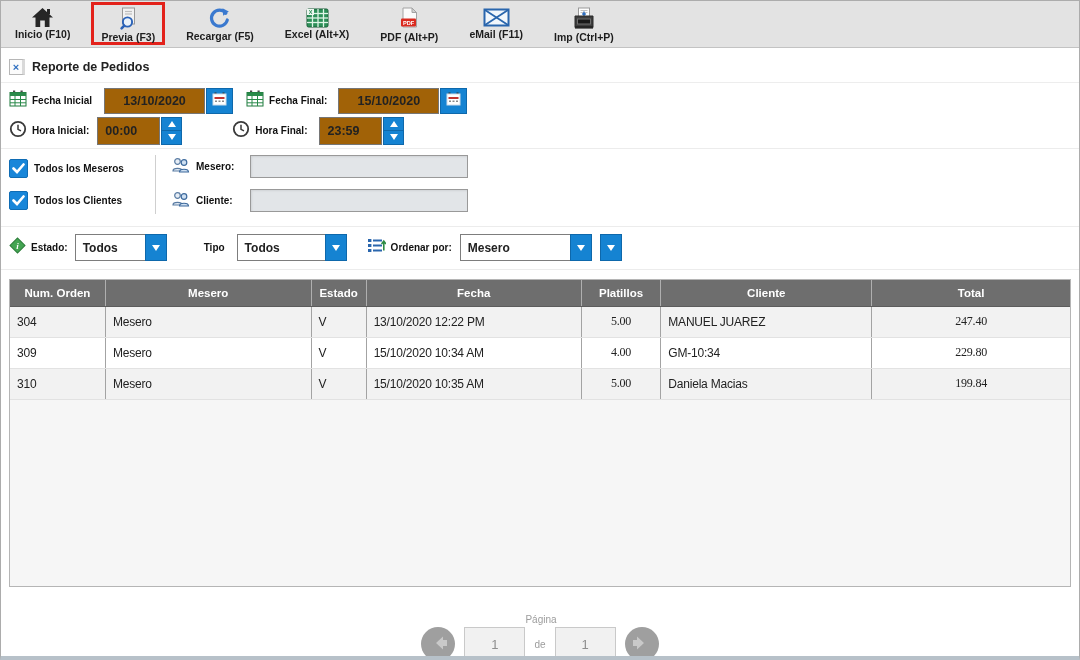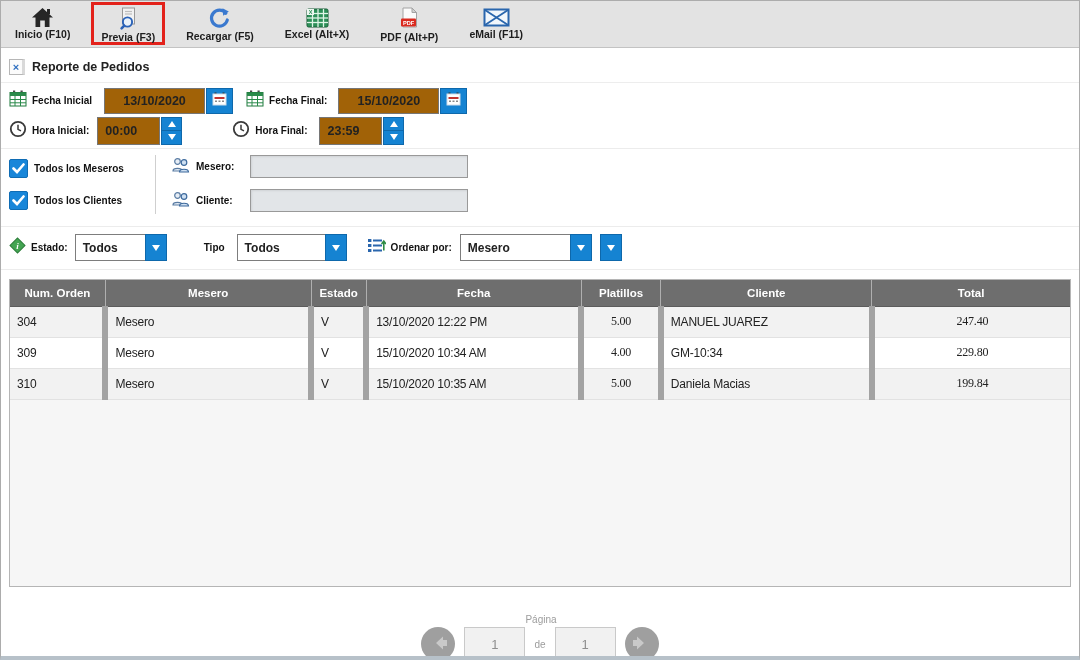--- a/index.html
+++ b/index.html
@@ -62,21 +62,21 @@
              padding:0 7px; font-size:12px; font-weight:bold; color:#222; }
   .dd-btn{ width:22px; }
   .tri-dd{ width:0; height:0; border-left:4.5px solid transparent; border-right:4.5px solid transparent; border-top:6px solid #fff; }
   .w-estado{ width:70px; } .w-tipo{ width:88px; } .w-orden{ width:110px; }
   
   .tbl-wrap{ margin:9px 8px 0; height:308px; border:1px solid #b5b5b5; background:#f6f6f6; overflow:hidden; }
   table{ width:100%; border-collapse:collapse; table-layout:fixed; }
   th{ background:#6e6e6e; color:#fff; font-size:11.5px; font-weight:bold; height:26px;
       border-right:1px solid rgba(255,255,255,.45); border-bottom:1px solid #5c5c5c; }
   th:last-child{ border-right:none; }
-  td{ font-size:12px; color:#222; height:31px; padding:0 7px; border-right:6px solid #a3a3a3;
+  td{ font-size:12px; color:#222; height:31px; padding:0 7px; border-right:1px solid #a3a3a3;
       border-bottom:1px solid #e2e2e2; overflow:hidden; white-space:nowrap; letter-spacing:-0.2px; }
   td:last-child{ border-right:none; }
   tr.alt td{ background:#f2f2f2; }
   tr.plain td{ background:#ffffff; }
   td.num{ text-align:center;font-family:Liberation Serif, serif; }
   
   .pager{ margin-top:27px; display:flex; flex-direction:column; align-items:center; }
   .pager-label{ font-size:10px; color:#9c9c9c; margin-bottom:2px; margin-left:2px; }
   .pager-ctrls{ display:flex; align-items:center; gap:9px; }
   .pg-input{ width:61px; height:34px; background:#f1f1f1; border:1px solid #c9c9c9; text-align:center;
@@ -160,20 +160,34 @@
       <span class="tb-icon">
         <svg width="27" height="19" viewBox="0 0 27 19">
           <rect x="1.5" y="1.5" width="24" height="16" fill="#f2f7fc" stroke="#2a66ad" stroke-width="2"></rect>
           <line x1="2" y1="2" x2="25" y2="17" stroke="#2a66ad" stroke-width="1.8"></line>
           <line x1="25" y1="2" x2="2" y2="17" stroke="#2a66ad" stroke-width="1.8"></line>
         </svg>
       </span>
       <span class="tb-label">eMail (F11)</span>
     </div>
 
+    <div class="tb-btn">
+      <span class="tb-icon">
+        <svg width="24" height="24" viewBox="0 0 24 24">
+          <rect x="6.5" y="1" width="11" height="9" fill="#fff" stroke="#9a9a9a"></rect>
+          <line x1="8.5" y1="3.5" x2="15.5" y2="3.5" stroke="#c2c2c2" stroke-width="1"></line>
+          <line x1="8.5" y1="5.5" x2="15.5" y2="5.5" stroke="#c2c2c2" stroke-width="1"></line>
+          <path d="M12 4.5 V8 M10.3 6.5 L12 8.3 L13.7 6.5" fill="none" stroke="#2f6fc0" stroke-width="1.4"></path>
+          <path d="M3 9 H21 V20.5 H3 Z" fill="#3d3d3d" stroke="#2a2a2a"></path>
+          <rect x="5.5" y="12" width="13" height="5" fill="#191919" stroke="#6e6e6e"></rect>
+          <rect x="3" y="19" width="18" height="2.6" fill="#262626"></rect>
+        </svg>
+      </span>
+      <span class="tb-label">Imp (Ctrl+P)</span>
+    </div>
   </div>
 
   <div class="title-row">
     <span class="close-box">×</span>
     <span class="ttl">Reporte de Pedidos</span>
   </div>
 
   <div class="row-fecha">
     <span class="grp">
       <span>

